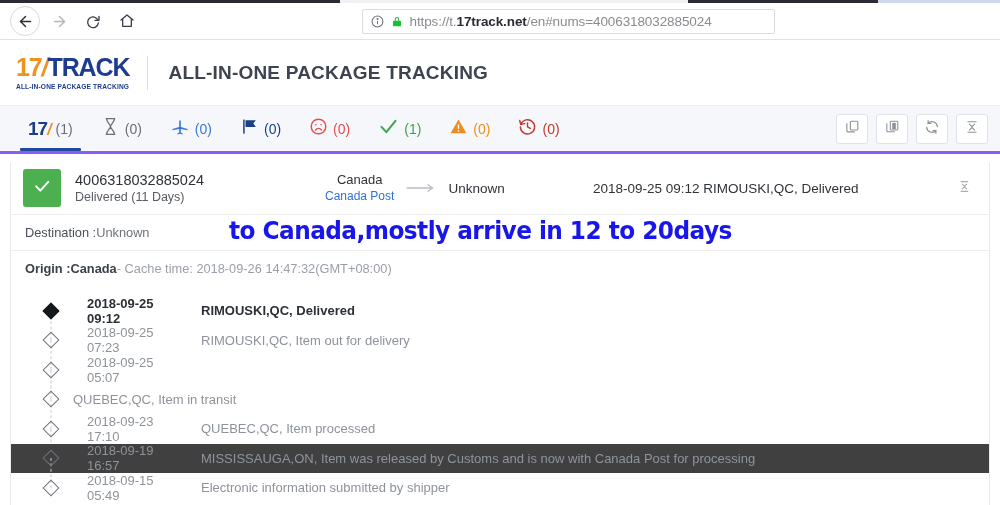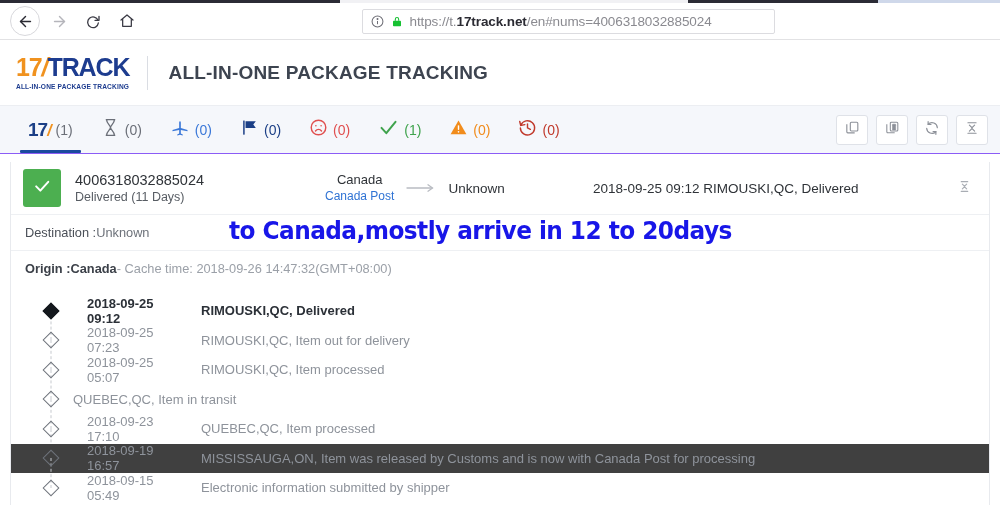--- a/index.html
+++ b/index.html
@@ -114,21 +114,21 @@
     color: #3d4450;
     letter-spacing: 0.2px;
   }
 
   
   .tabbar {
     height: 48px;
     background: #f5f7fb;
     display: flex;
     align-items: stretch;
-    border-bottom: 1px solid #8b5cf6;
+    border-bottom: 3px solid #8b5cf6;
     position: relative;
     padding-left: 14px;
   }
   .tab {
     display: flex;
     align-items: center;
     gap: 5px;
     padding: 0 14px;
     position: relative;
     cursor: pointer;
@@ -559,21 +559,20 @@
       <span class="connector"></span>
       <span class="marker"></span>
       <span class="ev-time">2018-09-25 07:23</span>
       <span class="ev-desc">RIMOUSKI,QC, Item out for delivery</span>
     </div>
 
     <div class="ev">
       <span class="connector"></span>
       <span class="marker"></span>
       <span class="ev-time">2018-09-25 05:07</span>
-      <span class="ev-desc">RIMOUSKI,QC, Item processed</span>
     </div>
 
     <div class="ev">
       <span class="connector"></span>
       <span class="marker"></span>
       <span class="ev-desc">QUEBEC,QC, Item in transit</span>
     </div>
 
     <div class="ev">
       <span class="connector"></span>

